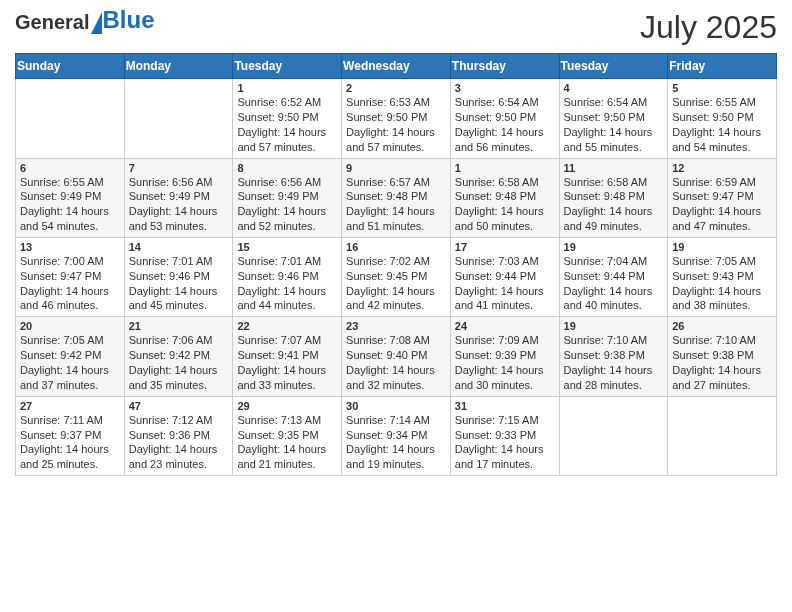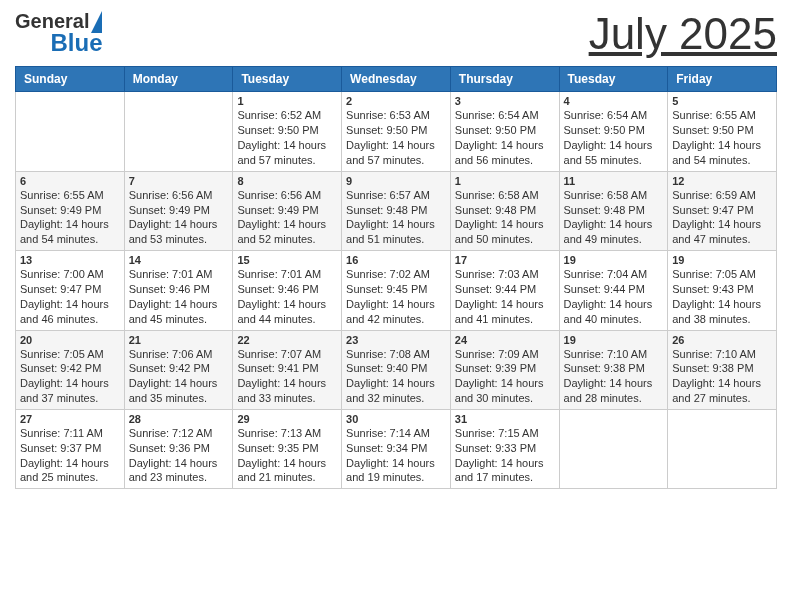--- a/index.html
+++ b/index.html
@@ -23,41 +23,40 @@
       margin-bottom: 8px;
     }
     .logo {
       display: flex;
       align-items: flex-end;
     }
     .title-block {
       text-align: right;
     }
     .main-title {
-      font-size: 44px;
+      font-size: 32px;
       font-weight: normal;
       color: #333;
       line-height: 1.1;
-      text-decoration: underline;
     }
     .subtitle {
       font-size: 14px;
       color: #555;
     }
     .calendar {
       width: 100%;
       border-collapse: collapse;
       border: 1px solid #ccc;
     }
     .calendar th {
       background-color: #2e75b6;
       color: #fff;
       font-size: 12px;
       font-weight: bold;
-      padding: 5px 8px;
+      padding: 5px 1px;
       border: 1px solid #1a5a9a;
       text-align: left;
     }
     .calendar td {
       vertical-align: top;
       border: 1px solid #ccc;
       padding: 3px 4px;
       font-size: 9.5px;
       color: #333;
       width: calc(100% / 7);
@@ -91,21 +90,21 @@
     
     .row-odd td { background: #fff; }
     .row-even td { background: #f0f0f0; }
   </style>
 </head>
 <body>
 
 <div class="page">
   <div class="header">
     <div class="logo">
-      <div style="display:flex;flex-direction:column;align-items:flex-end;">
+      <div style="display:flex;flex-direction:row;align-items:flex-end;">
         <div style="display:flex;align-items:center;">
           <span style="font-size:20px;font-weight:bold;color:#333;">General</span>
           <div style="width:0;height:0;border-left:11px solid transparent;border-bottom:22px solid #1a6db5;margin-left:2px;"></div>
         </div>
         <span style="font-size:24px;font-weight:bold;color:#1a6db5;margin-top:-4px;">Blue</span>
       </div>
     </div>
     <div class="title-block">
       <div class="main-title">July 2025</div>
     </div>
@@ -238,21 +237,21 @@
             <span class="day-num">26</span>
             <div class="day-info">Sunrise: 7:10 AM<br>Sunset: 9:38 PM<br>Daylight: 14 hours and 27 minutes.</div>
           </td>
         </tr>
         <tr class="row-odd">
           <td>
             <span class="day-num">27</span>
             <div class="day-info">Sunrise: 7:11 AM<br>Sunset: 9:37 PM<br>Daylight: 14 hours and 25 minutes.</div>
           </td>
           <td>
-            <span class="day-num">28</span>
+            <span class="day-num">47</span>
             <div class="day-info">Sunrise: 7:12 AM<br>Sunset: 9:36 PM<br>Daylight: 14 hours and 23 minutes.</div>
           </td>
           <td>
             <span class="day-num">29</span>
             <div class="day-info">Sunrise: 7:13 AM<br>Sunset: 9:35 PM<br>Daylight: 14 hours and 21 minutes.</div>
           </td>
           <td>
             <span class="day-num">30</span>
             <div class="day-info">Sunrise: 7:14 AM<br>Sunset: 9:34 PM<br>Daylight: 14 hours and 19 minutes.</div>
           </td>

